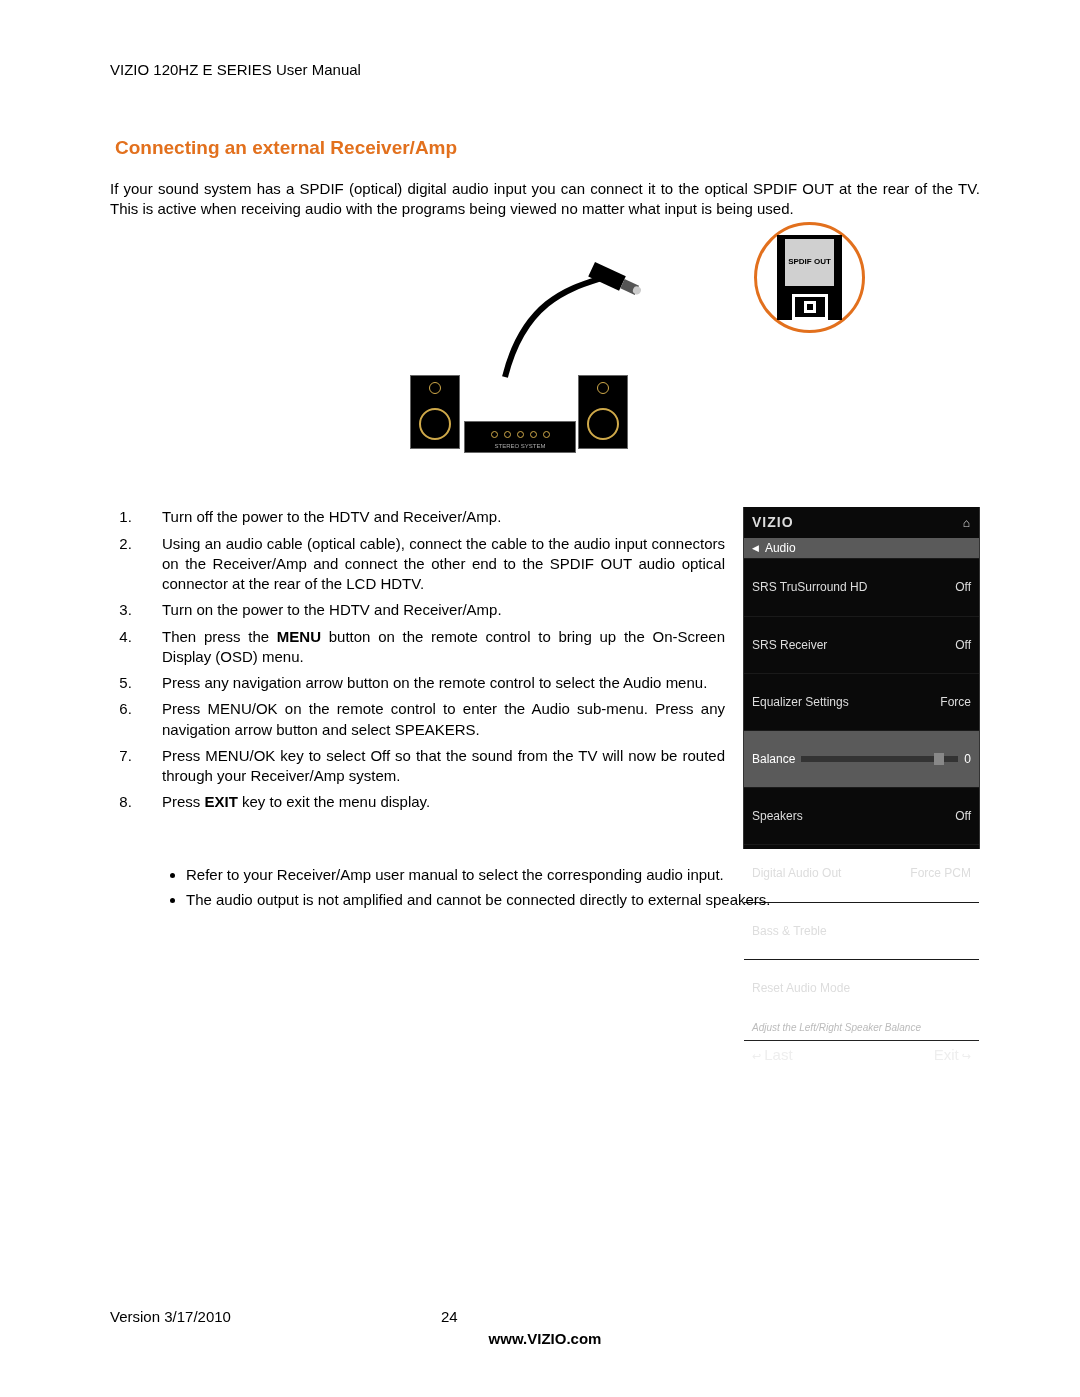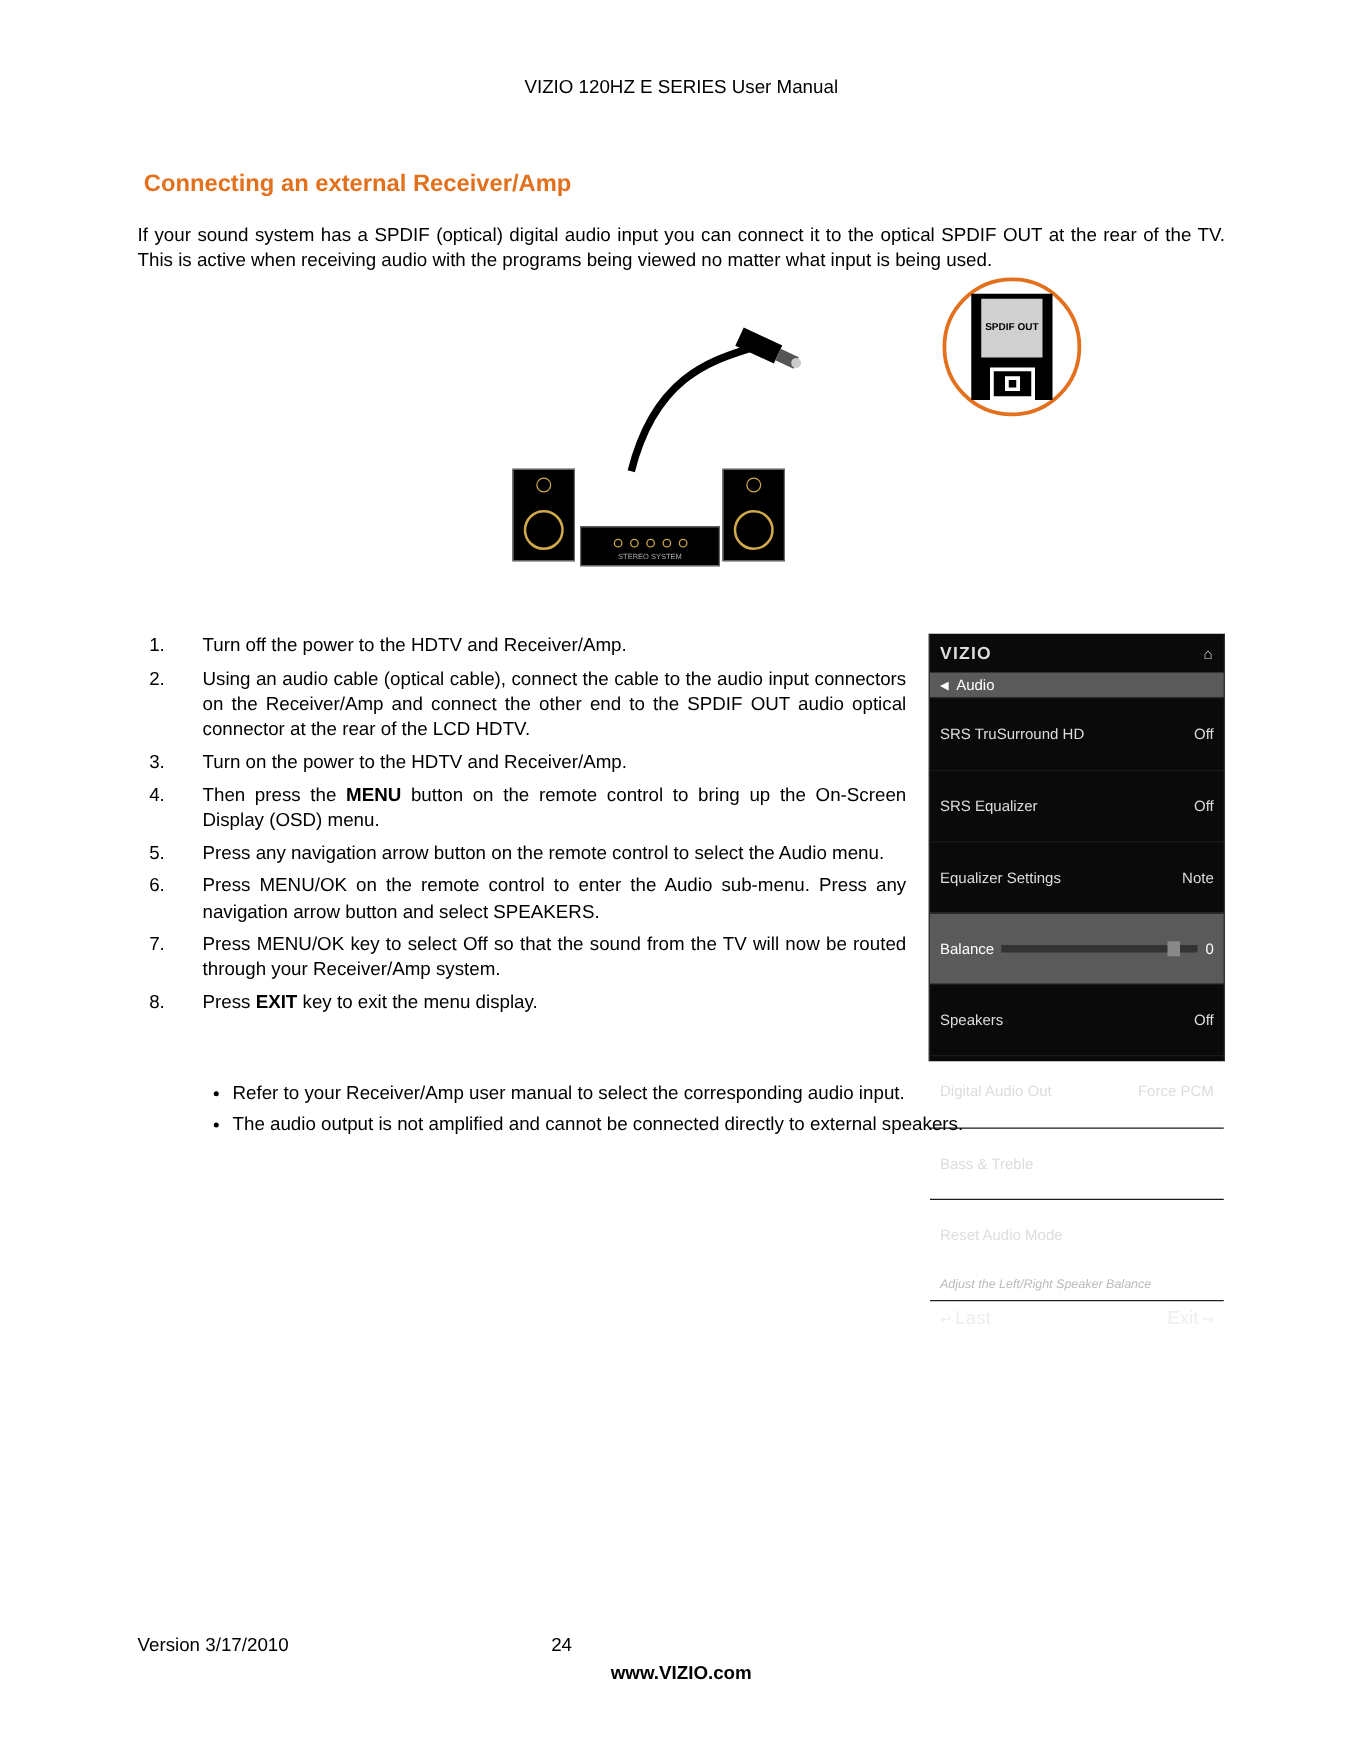--- a/index.html
+++ b/index.html
@@ -12,21 +12,21 @@
     line-height: 1.35;
   }
   .page {
     width: 1080px;
     height: 1397px;
     box-sizing: border-box;
     padding: 60px 100px 40px 110px;
     position: relative;
   }
   .header-right {
-    text-align: center;
+    text-align: left;
     font-size: 15px;
     margin-bottom: 55px;
   }
   .title {
     color: #e2701d;
     font-weight: bold;
     font-size: 19px;
     margin: 0 0 18px 5px;
   }
   .intro {
@@ -355,26 +355,26 @@
       <div class="osd-sub">
         <span class="tri">◀</span>
         <span>Audio</span>
       </div>
       <div id="osd-rows">
           <div class="osd-row">
             <span>SRS TruSurround HD</span>
             <span>Off</span>
           </div>
           <div class="osd-row">
-            <span>SRS Equalizer</span>
+            <span>SRS Receiver</span>
             <span>Off</span>
           </div>
           <div class="osd-row">
             <span>Equalizer Settings</span>
-            <span>Note</span>
+            <span>Force</span>
           </div>
           <div class="osd-row hl">
             <span>Balance</span>
             <span class="slider">
               <span class="thumb"></span>
             </span>
             <span>0</span>
           </div>
           <div class="osd-row">
             <span>Speakers</span>

